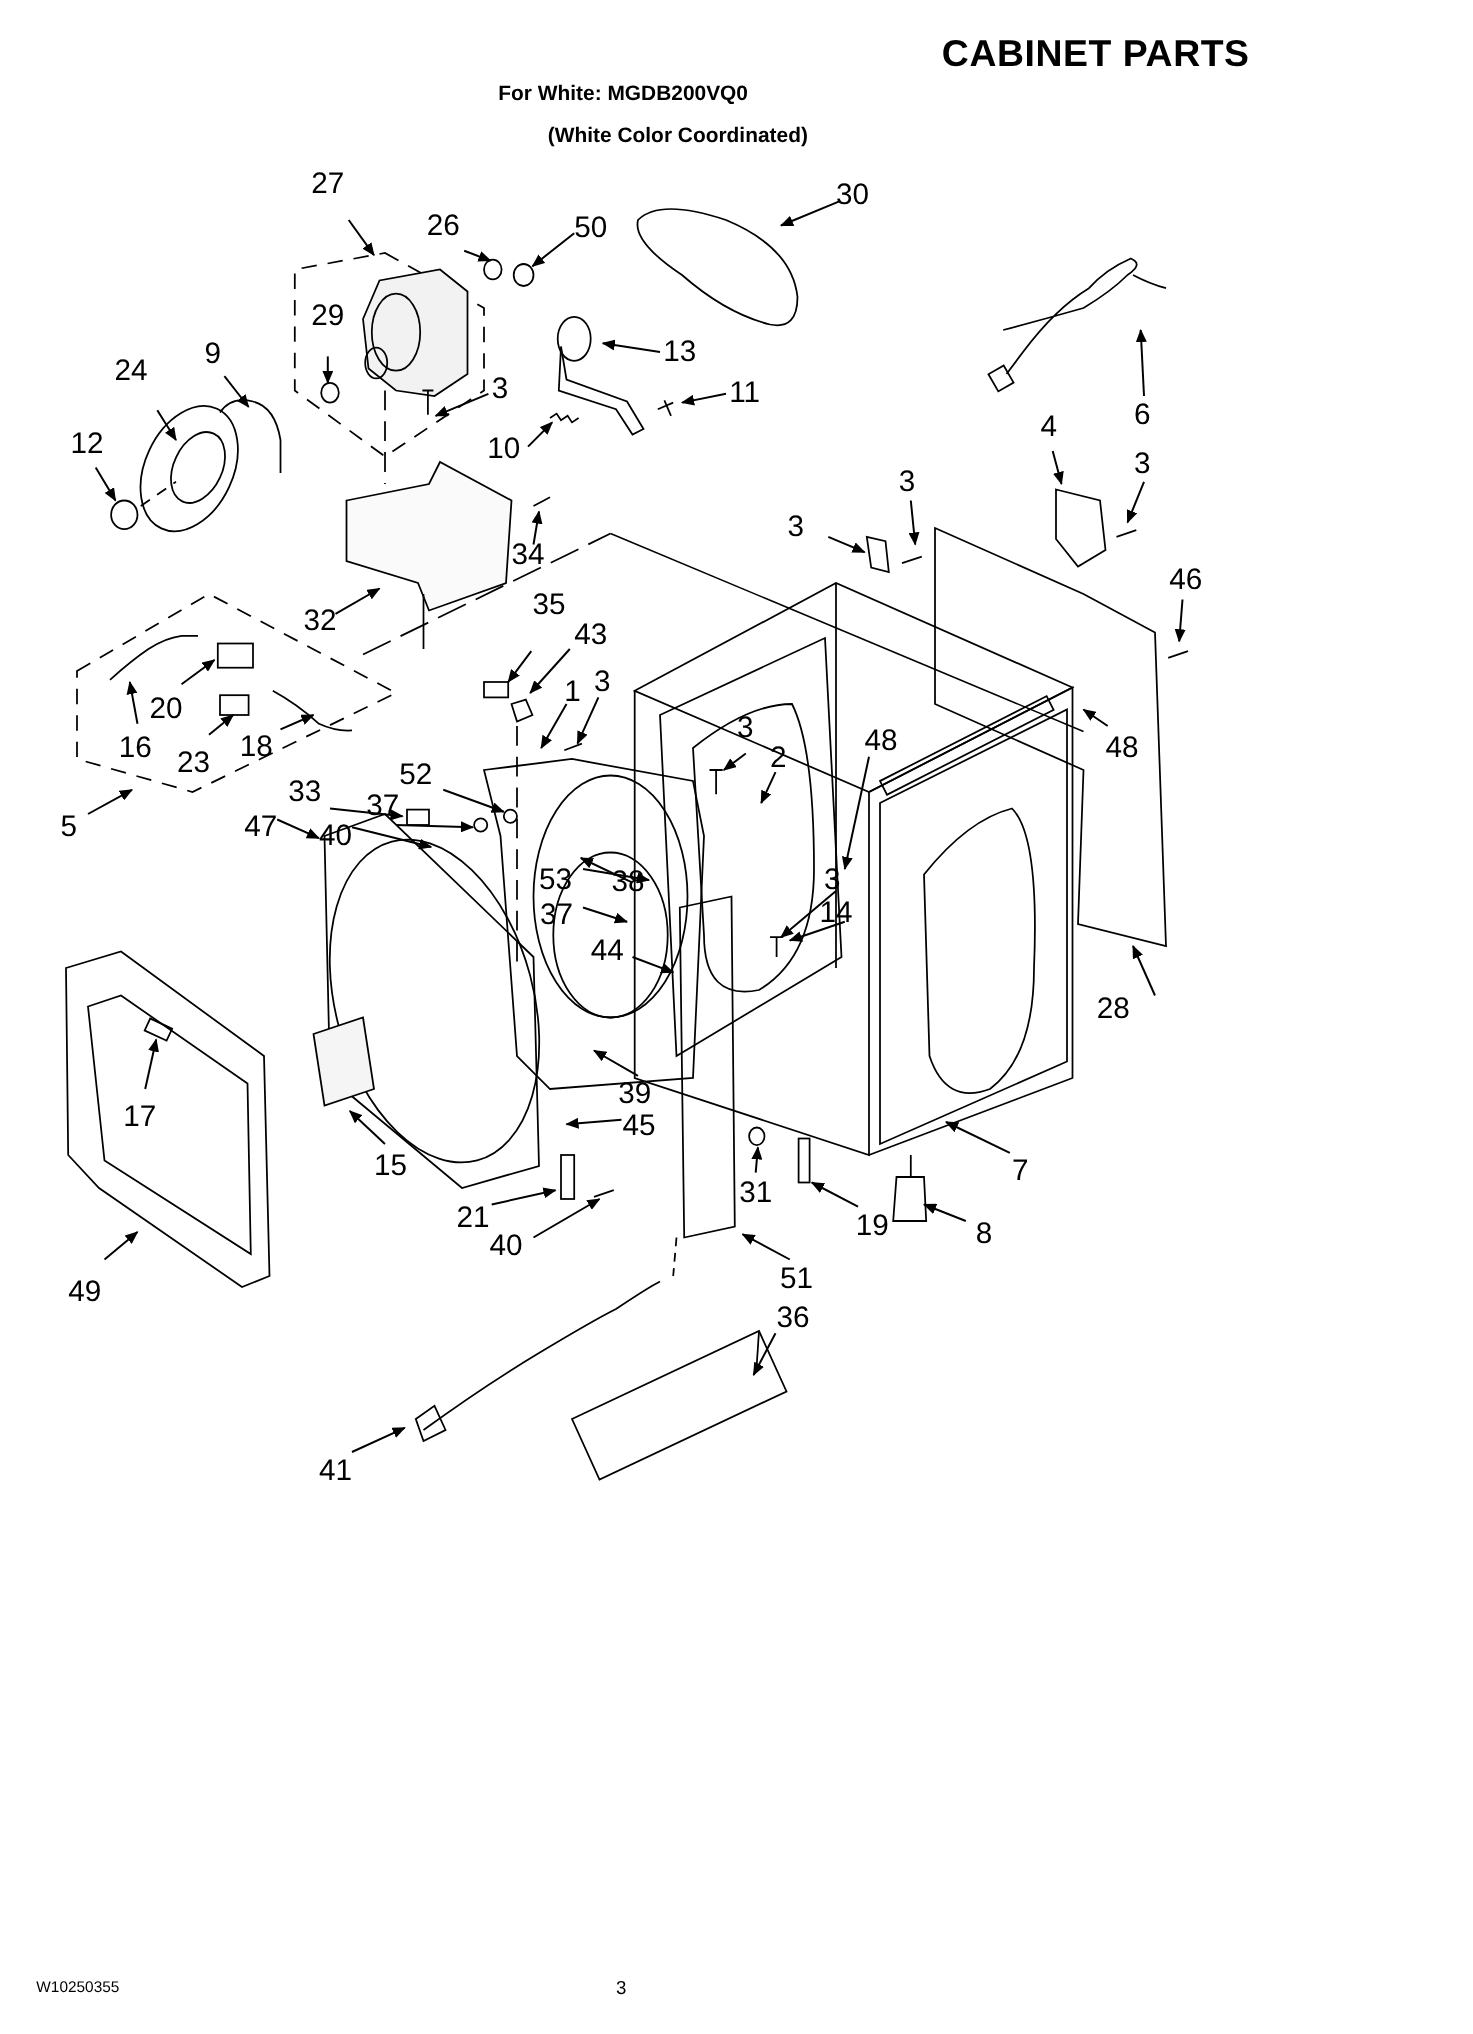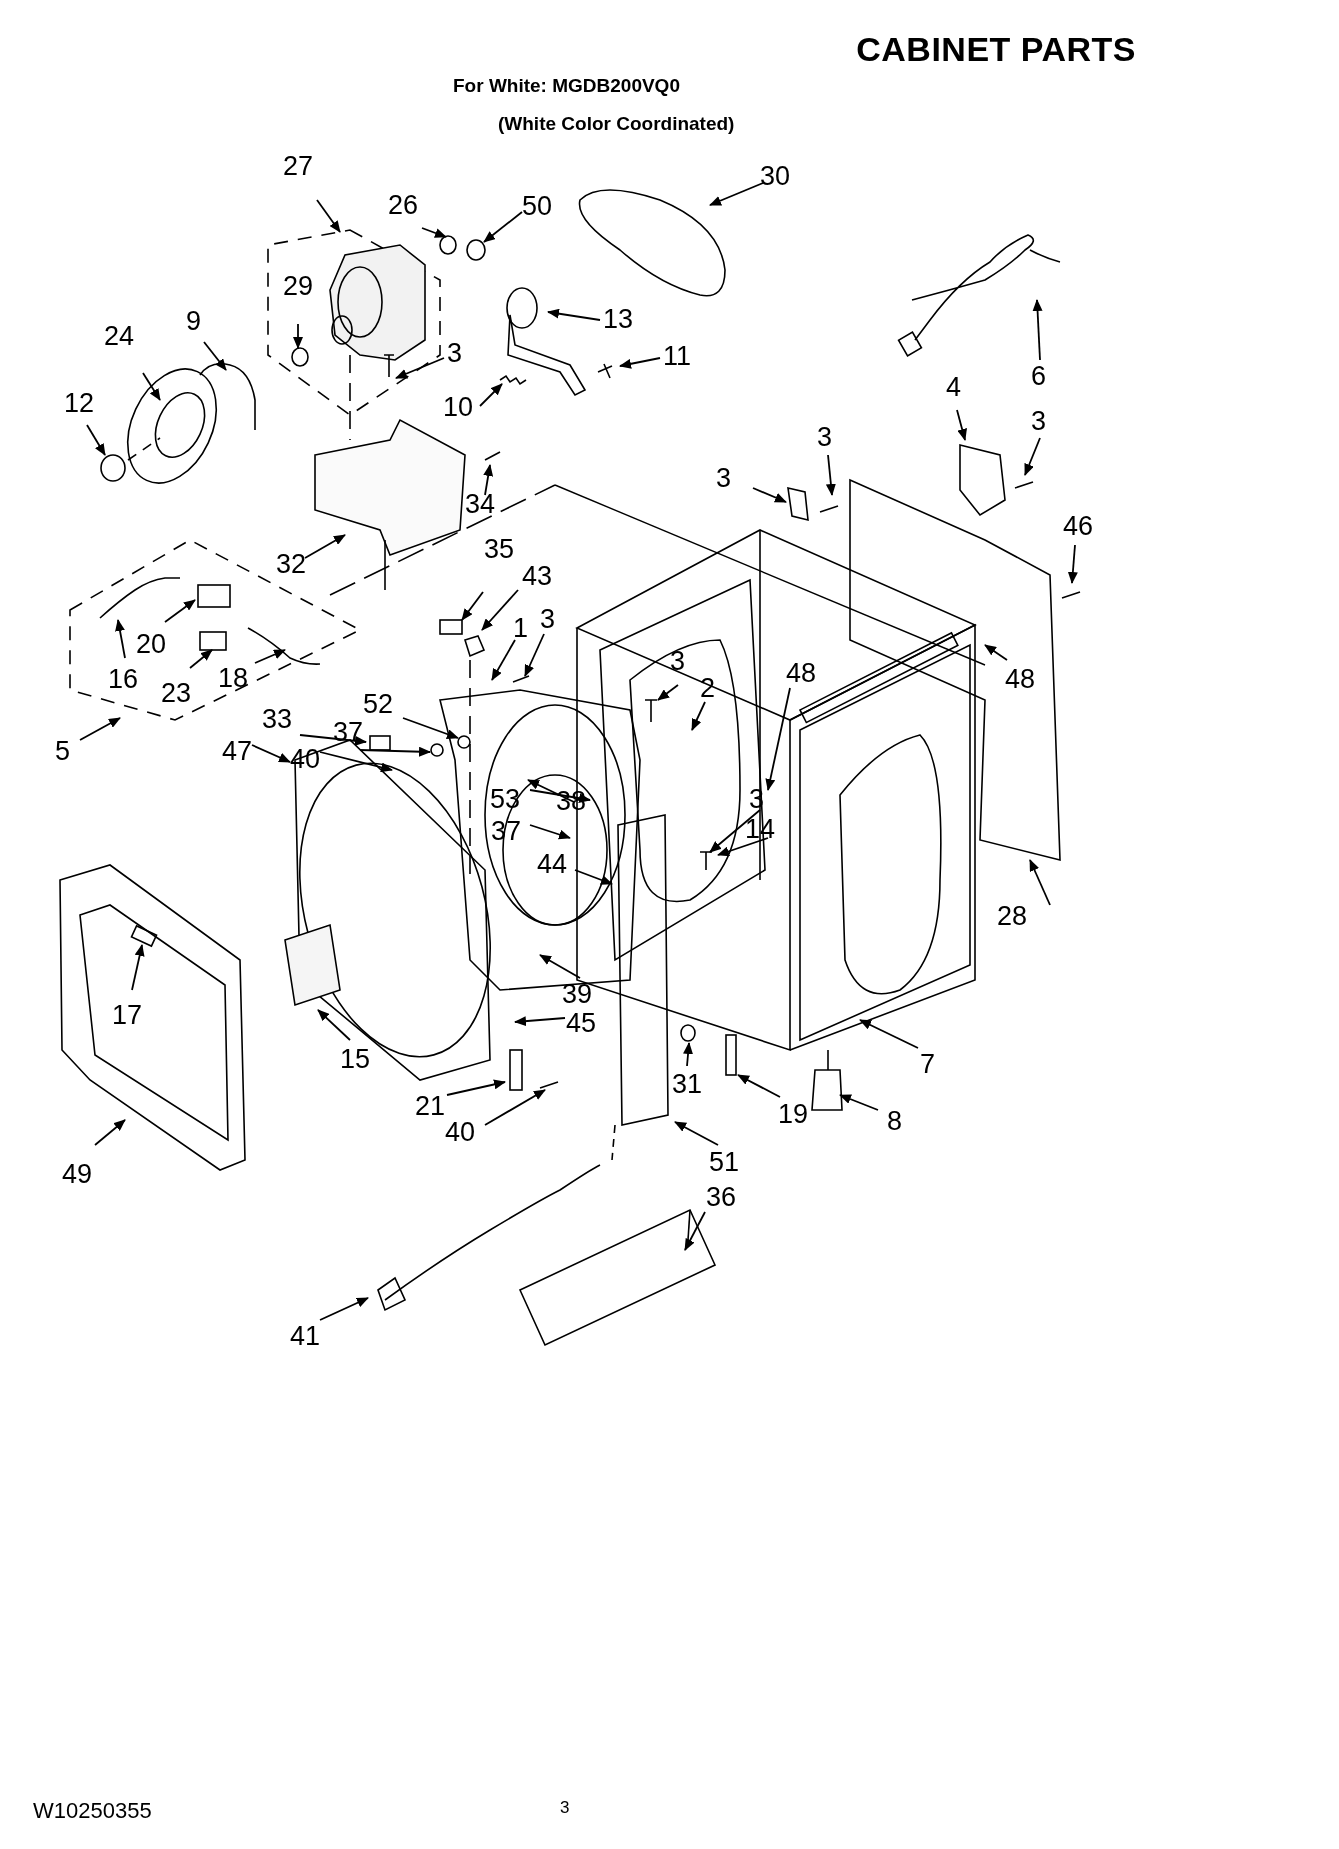--- a/index.html
+++ b/index.html
@@ -1,20 +1,20 @@
 <!DOCTYPE html>
 <html><head>
 <meta charset="utf-8">
 <style>
   html,body{margin:0;padding:0;background:#fff;}
   body{width:1339px;height:1849px;position:relative;overflow:hidden;font-family:"Liberation Sans",sans-serif;color:#000;}
   .title{position:absolute;left:0;width:1136px;top:30px;text-align:right;font-weight:bold;font-size:34px;letter-spacing:0.5px;}
   .subtitle{position:absolute;left:453px;top:74px;font-weight:bold;font-size:19px;line-height:23px;}
   .subtitle2{position:absolute;left:498px;top:98px;font-weight:bold;font-size:19px;margin-top:15px;}
-  .footer-left{position:absolute;left:33px;top:1798px;font-size:22px;}
+  .footer-left{position:absolute;left:33px;top:1798px;font-size:14px;}
   .footer-right{position:absolute;left:560px;top:1798px;font-size:17px;}
   svg.diagram{position:absolute;left:0;top:0;}
   .lbl{font-family:"Liberation Sans",sans-serif;font-size:27px;fill:#000;}
 </style>
 </head>
 <body>
 
 <div class="title">CABINET PARTS</div>
 <div class="subtitle">For White: MGDB200VQ0</div>
 <div class="subtitle2">(White Color Coordinated)</div>

